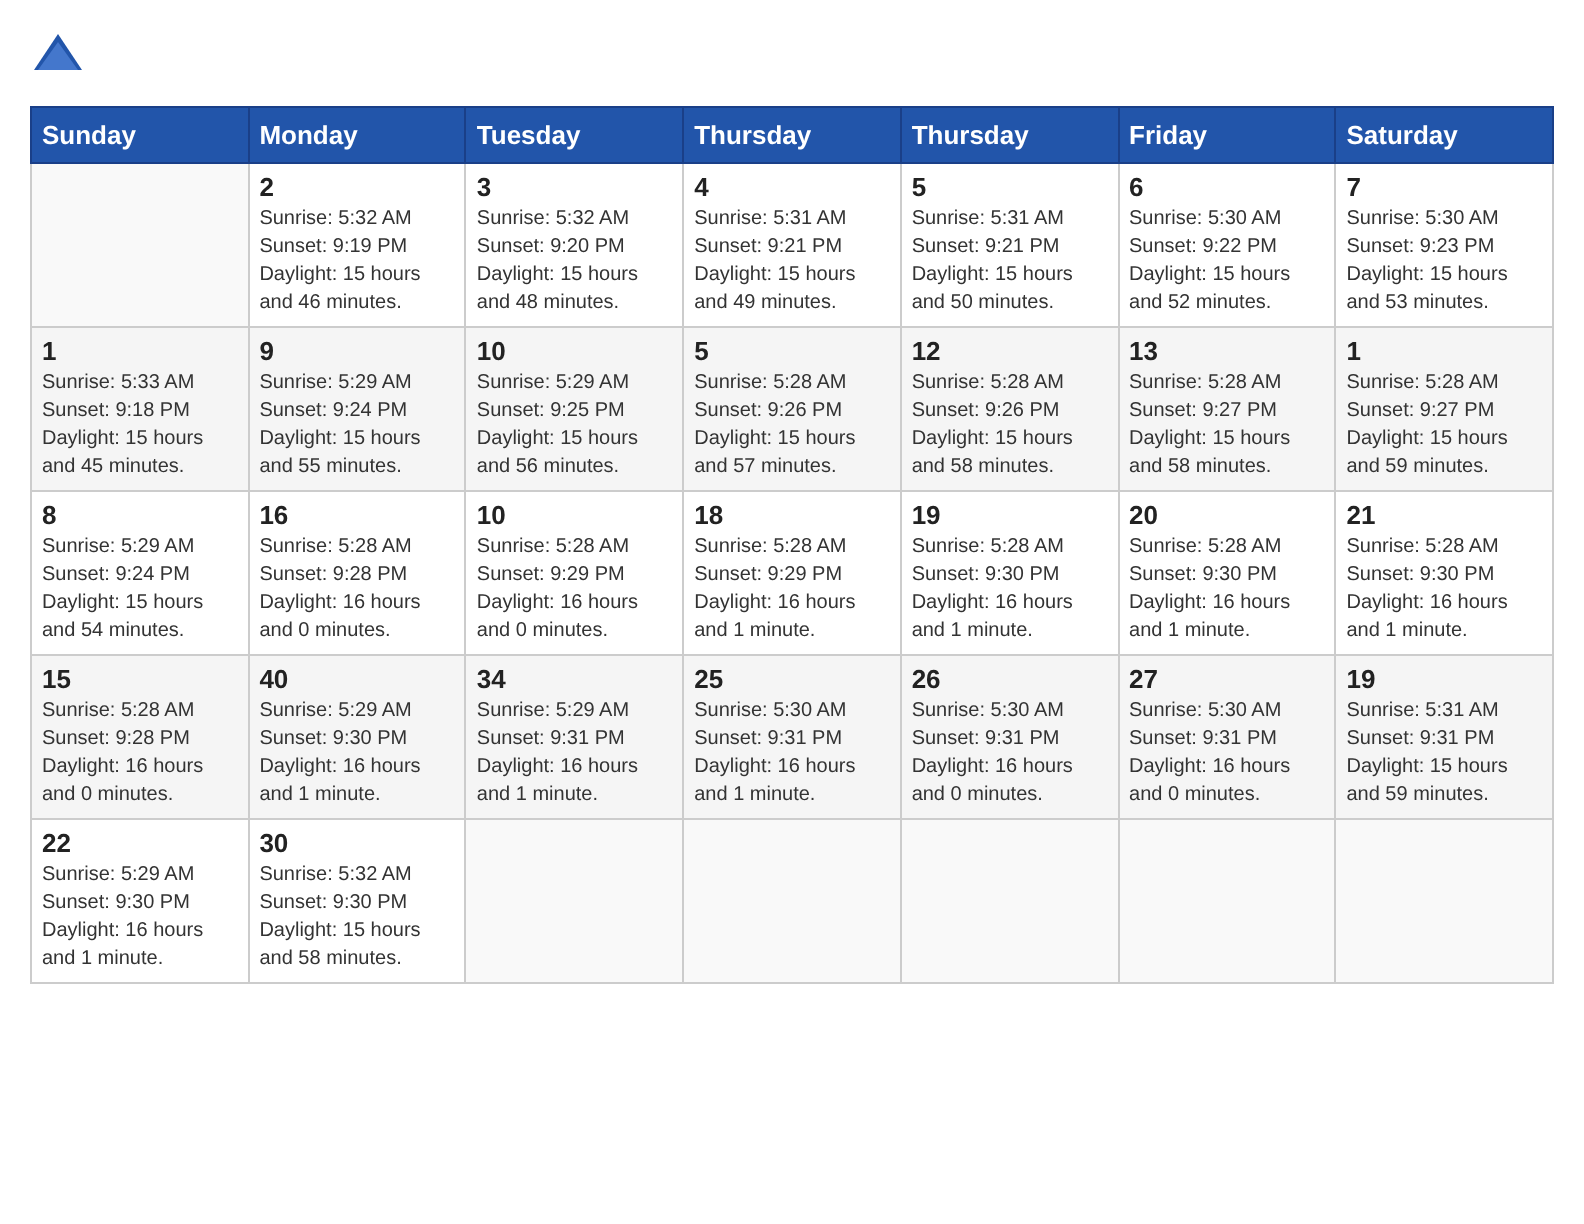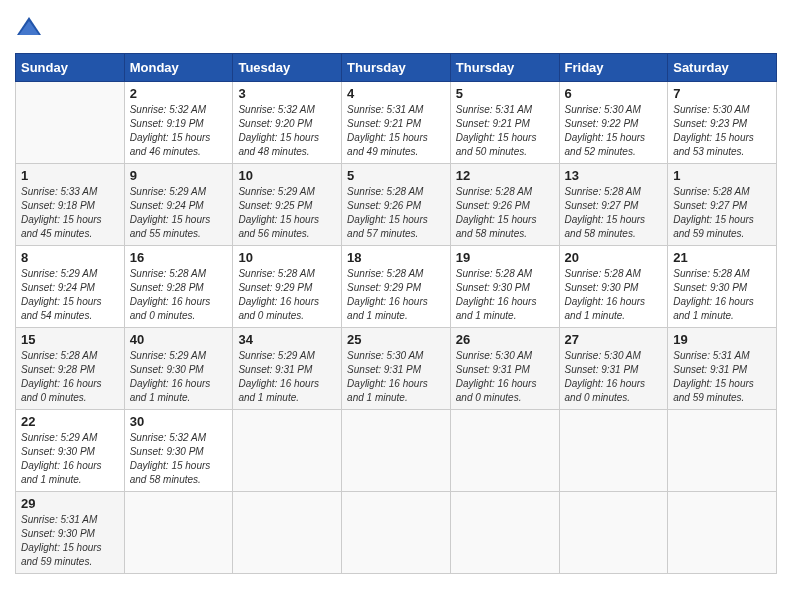--- a/index.html
+++ b/index.html
@@ -81,21 +81,20 @@
       font-weight: bold;
       font-size: 13px;
       color: #222;
       display: block;
       margin-bottom: 2px;
     }
     .day-info {
       font-size: 10px;
       color: #333;
       line-height: 1.4;
-      font-style: italic;
     }
     .empty-cell {
       background: #f9f9f9 !important;
     }
   </style>
 </head>
 <body>
 
 <div class="header-area">
   <div class="logo">
@@ -252,26 +251,14 @@
         <td>
           <span class="day-number">30</span>
           <div class="day-info">Sunrise: 5:32 AM<br>Sunset: 9:30 PM<br>Daylight: 15 hours and 58 minutes.</div>
         </td>
         <td class="empty-cell"></td>
         <td class="empty-cell"></td>
         <td class="empty-cell"></td>
         <td class="empty-cell"></td>
         <td class="empty-cell"></td>
       </tr>
-      <tr>
-        <td>
-          <span class="day-number">29</span>
-          <div class="day-info">Sunrise: 5:31 AM<br>Sunset: 9:30 PM<br>Daylight: 15 hours and 59 minutes.</div>
-        </td>
-        <td class="empty-cell"></td>
-        <td class="empty-cell"></td>
-        <td class="empty-cell"></td>
-        <td class="empty-cell"></td>
-        <td class="empty-cell"></td>
-        <td class="empty-cell"></td>
-      </tr>
     </tbody>
 </table>
 
 </body></html>

